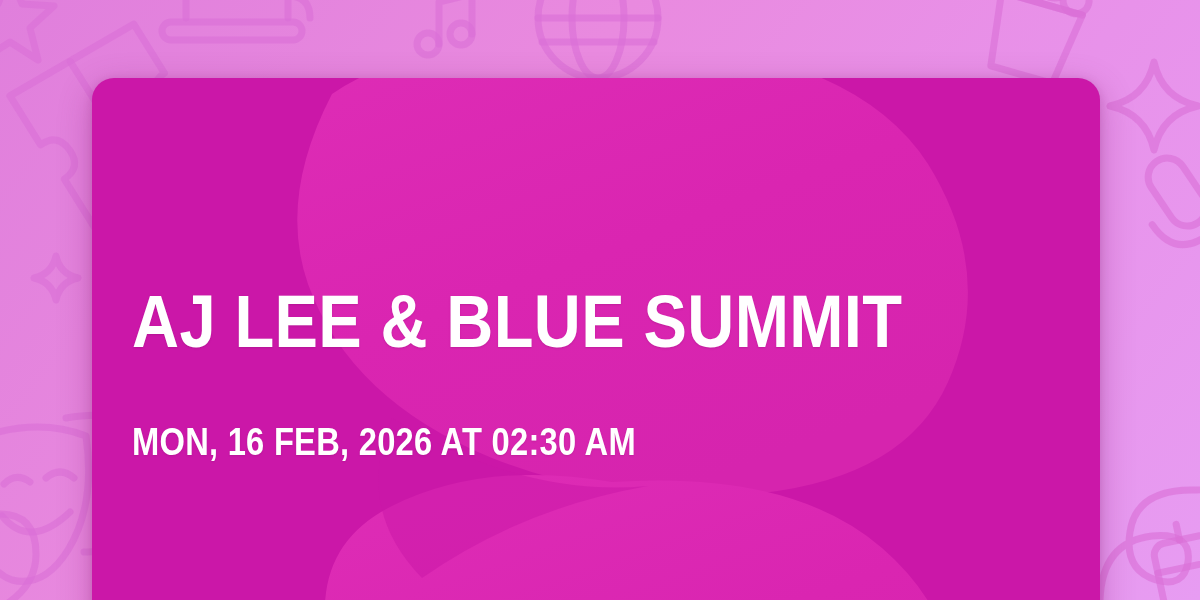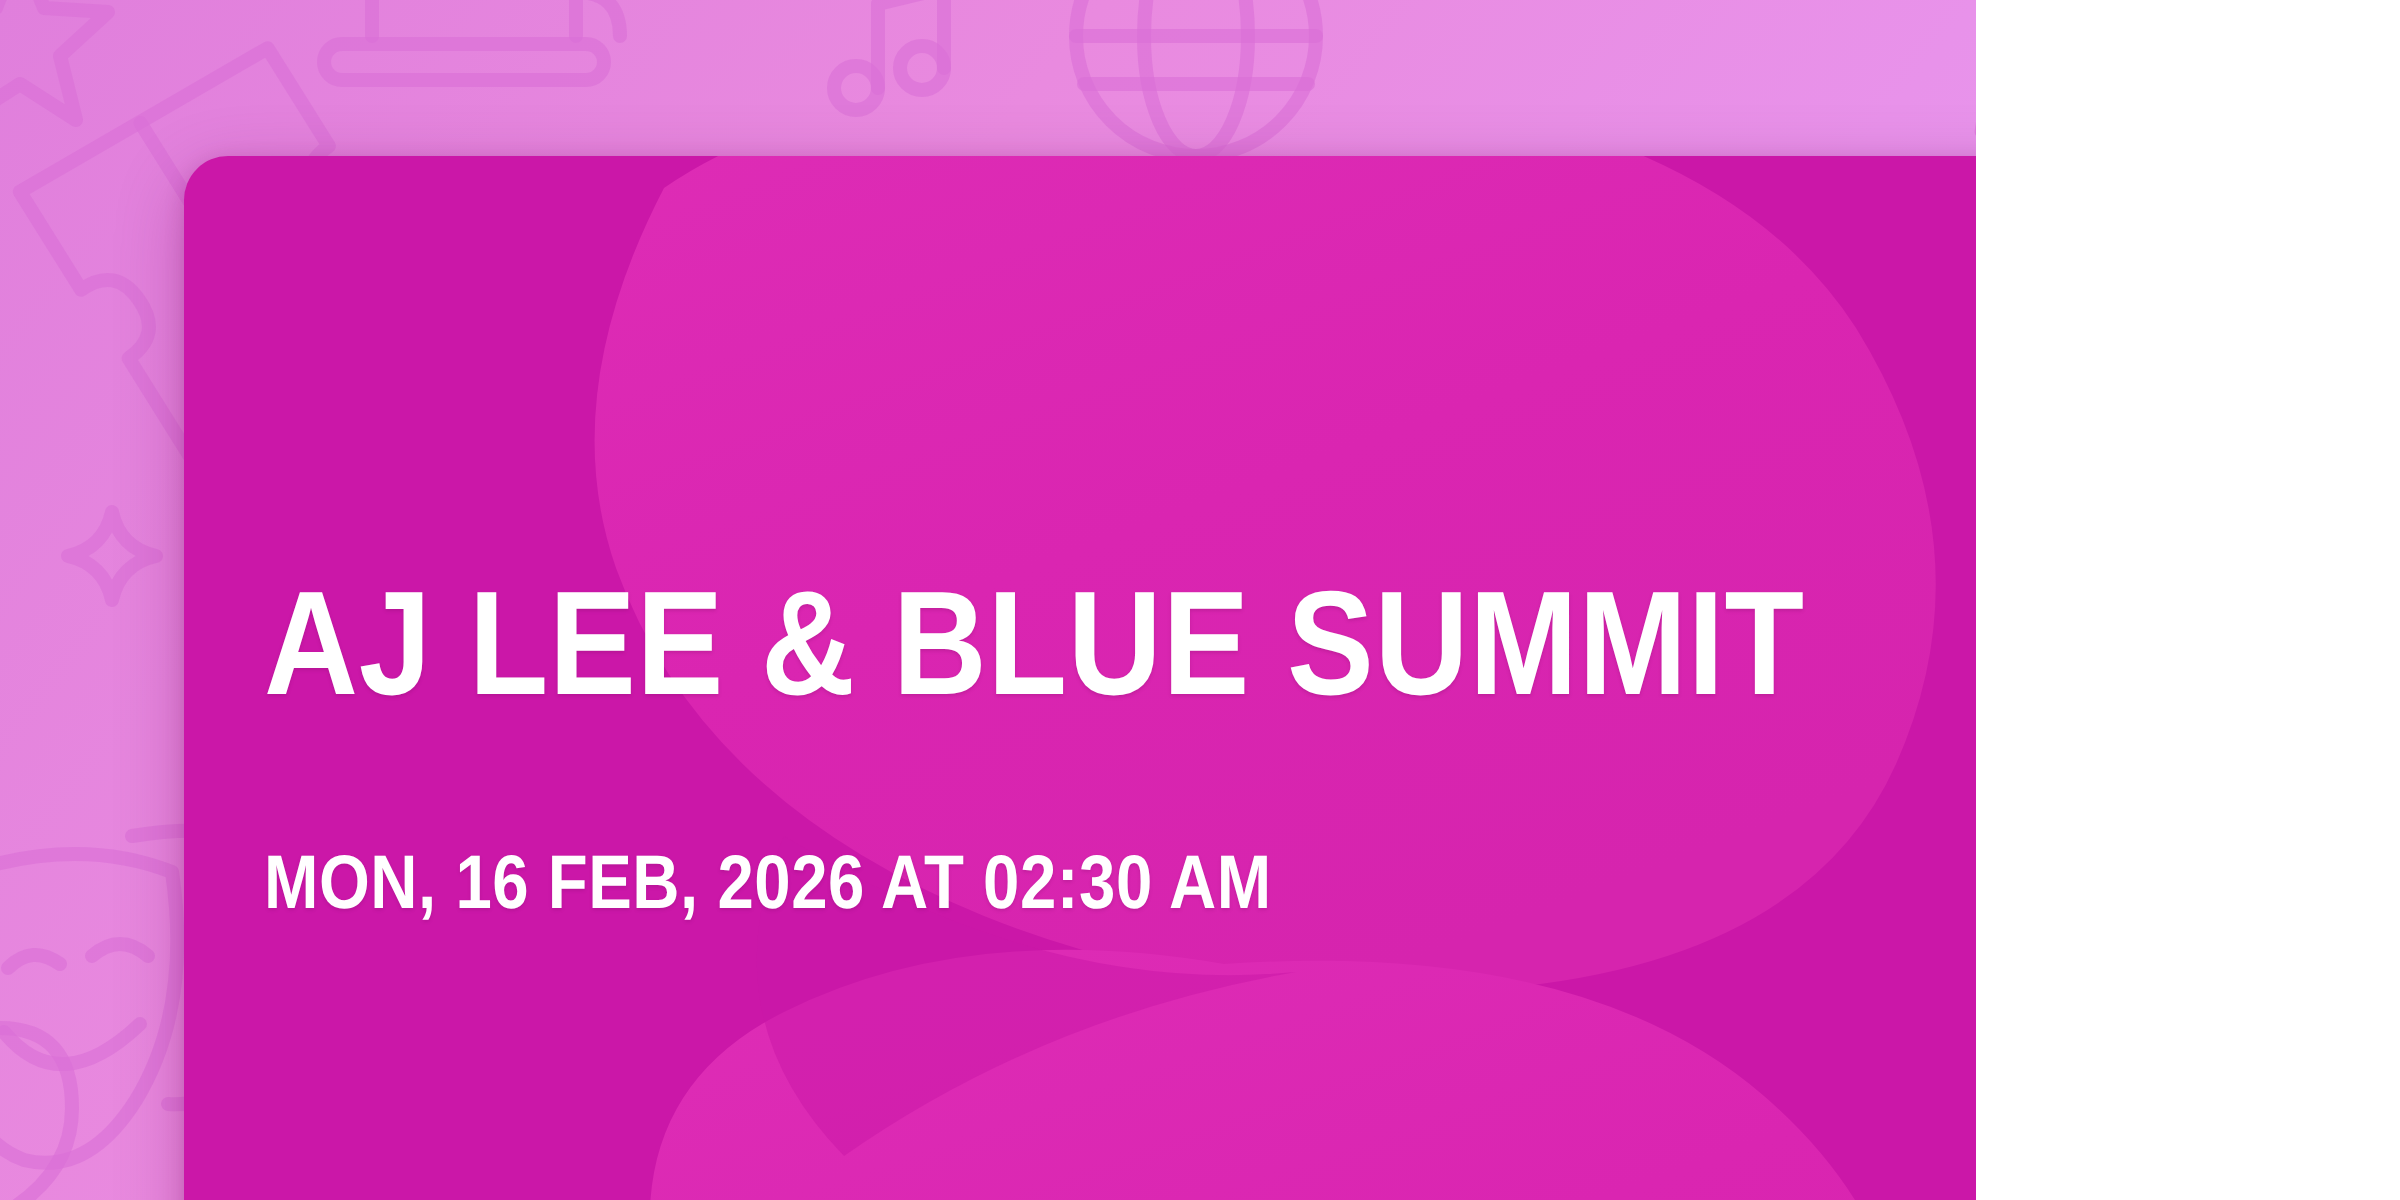--- a/index.html
+++ b/index.html
@@ -9,21 +9,21 @@
 
   body {
     width: 1200px;
     height: 600px;
     overflow: hidden;
     font-family: "Liberation Sans", sans-serif;
   }
 
   .stage {
     position: relative;
-    width: 988px;
+    width: 1200px;
     height: 600px;
     overflow: hidden;
     background: linear-gradient(128deg, #e07fdc 0%, #e98adf 38%, #e892ea 68%, #e79cf2 100%);
   }
 
   
   .bg-pattern {
     position: absolute;
     inset: 0;
     width: 1200px;

